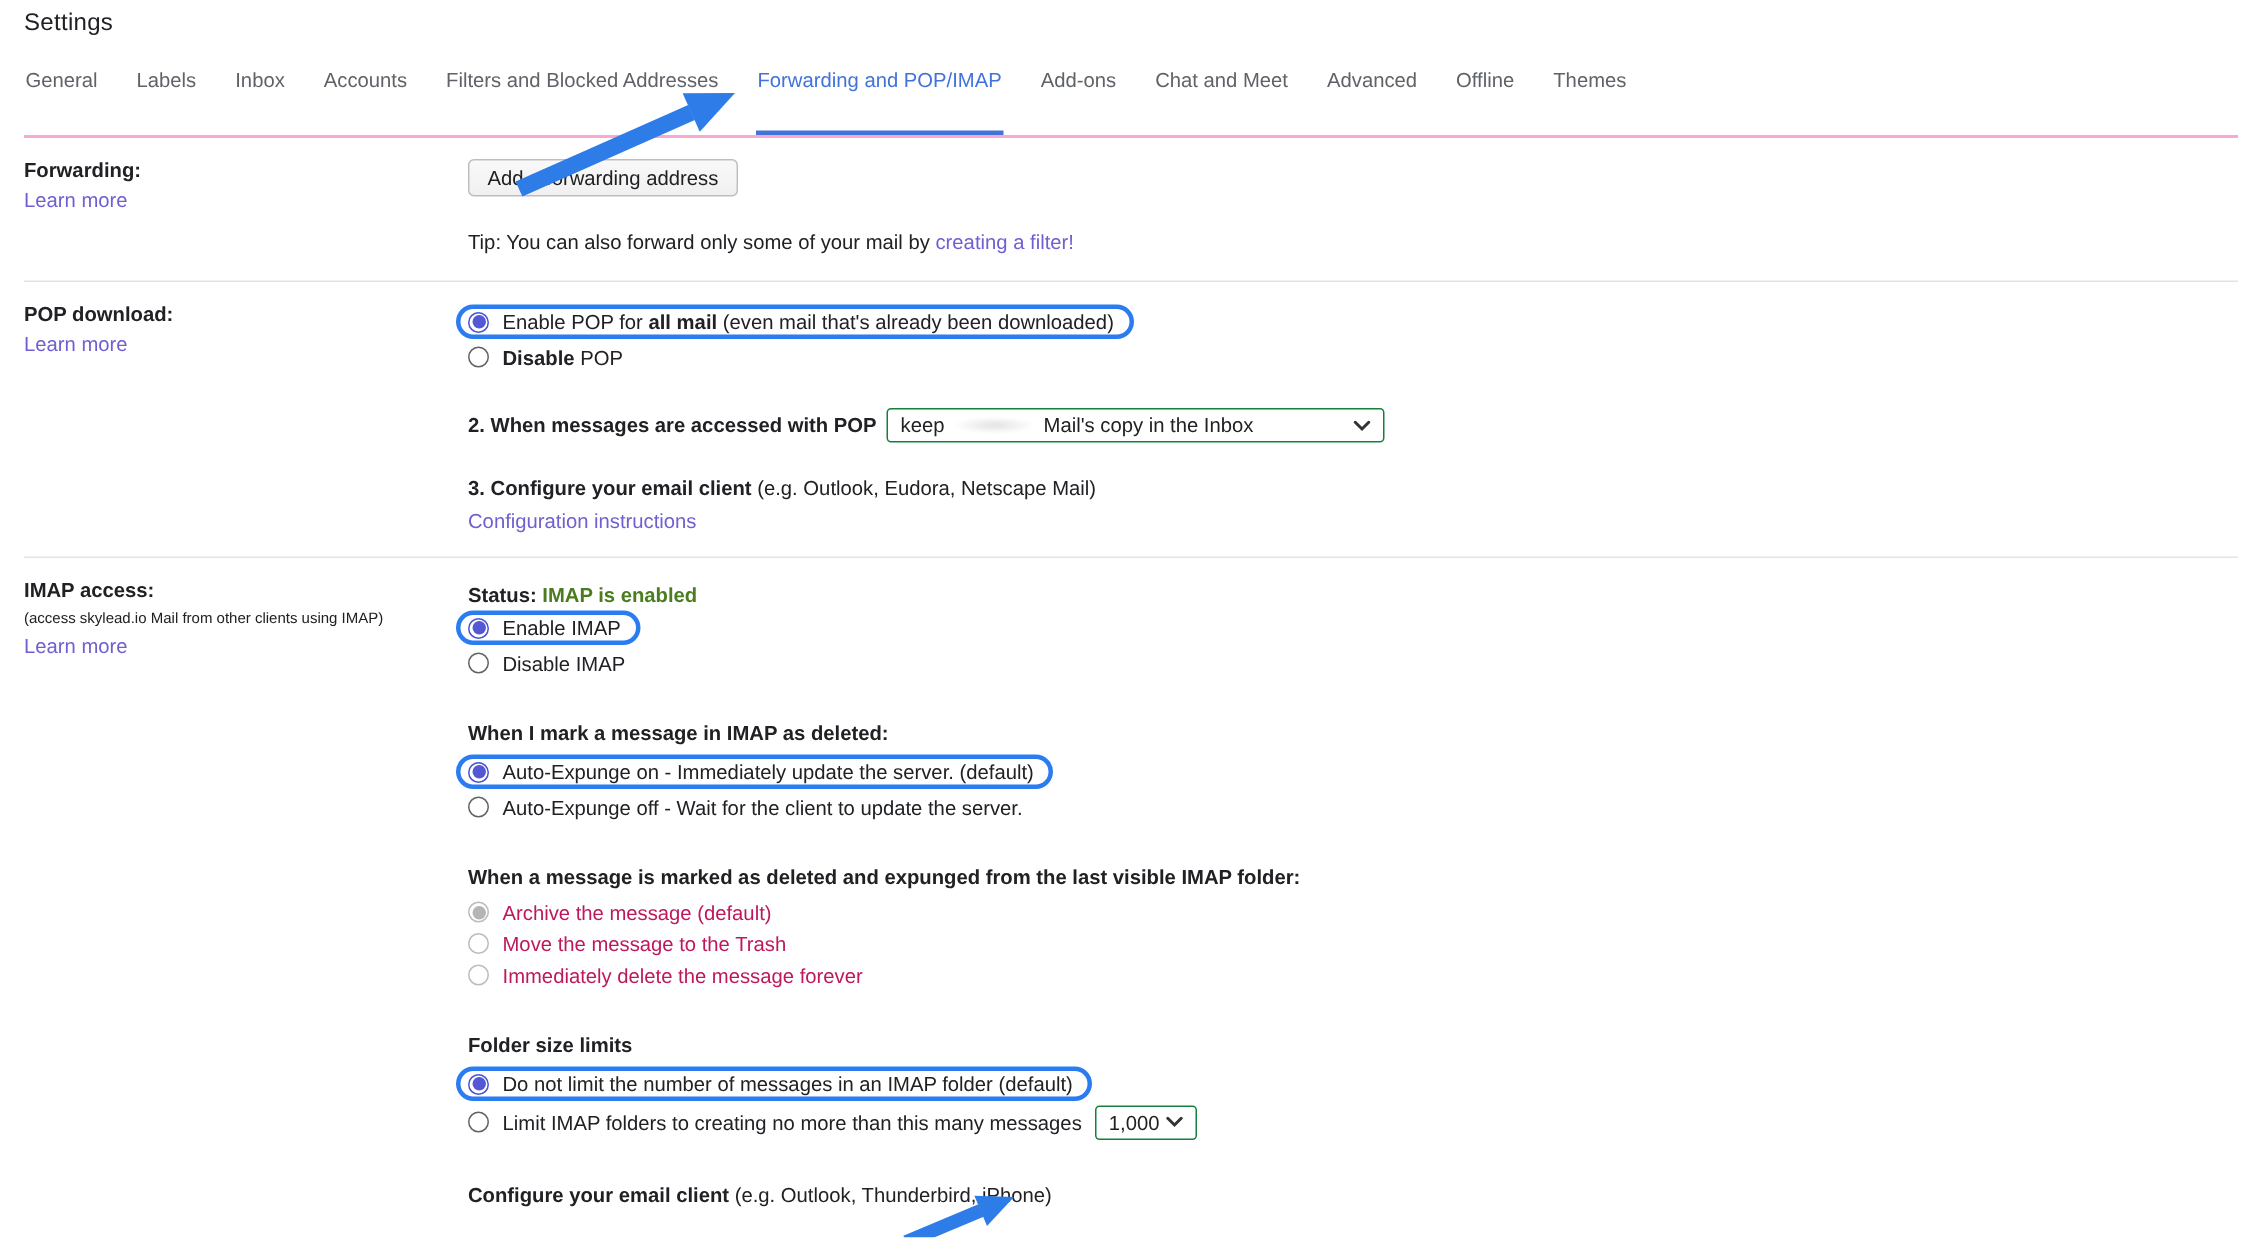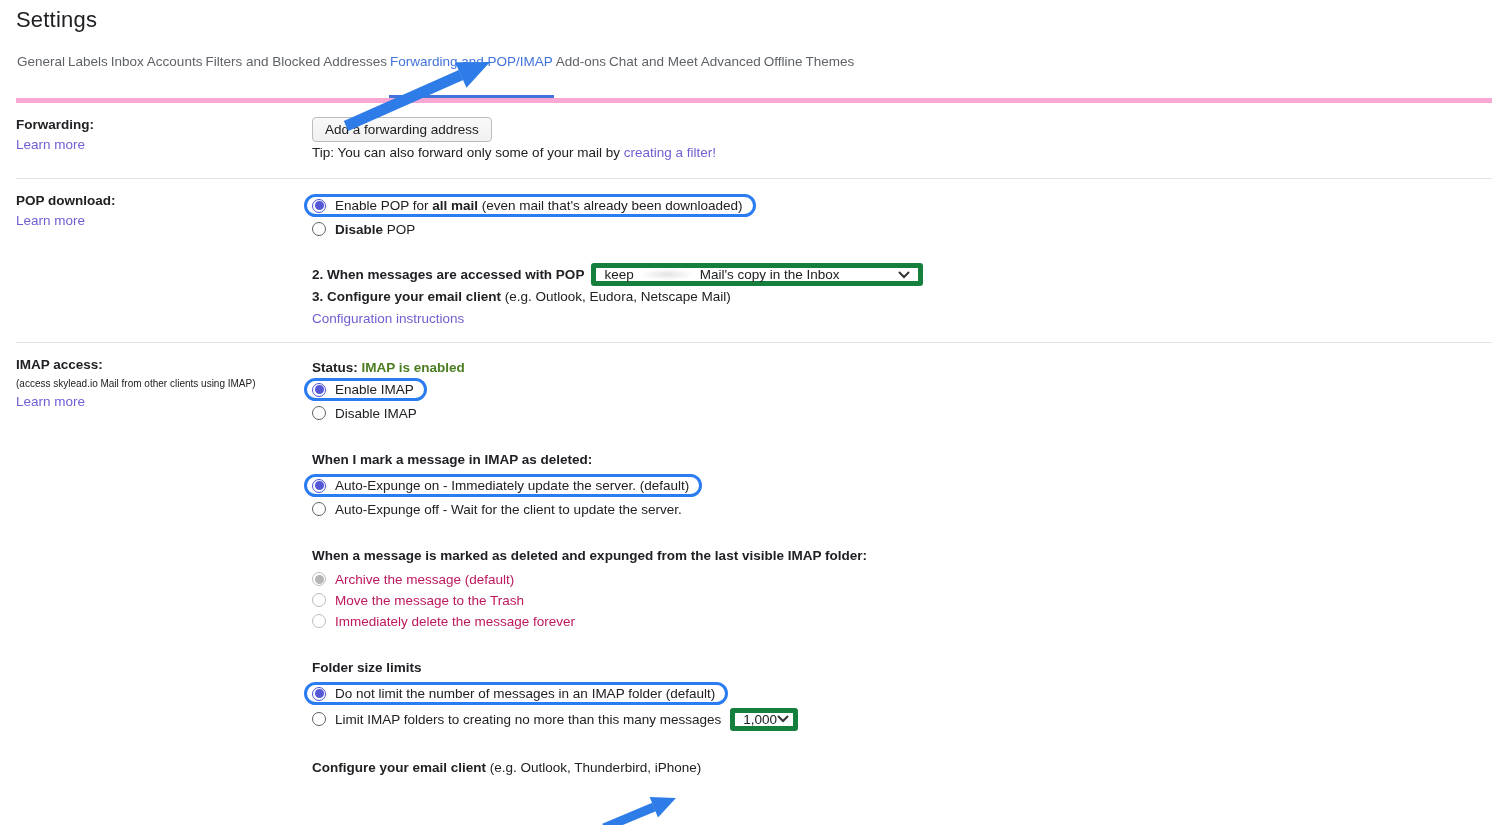--- a/index.html
+++ b/index.html
@@ -1,22 +1,22 @@
 <!DOCTYPE html>
 <html><head>
 <meta charset="utf-8">
 <style>
   * { box-sizing: border-box; margin: 0; padding: 0; }
   html, body { width: 1511px; height: 825px; overflow: hidden; background: #fff; }
   body { font-family: "Liberation Sans", "DejaVu Sans", sans-serif; color: #202124; font-size: 13.5px; position: relative; }
   .page { padding: 0 19px 0 16px; position: relative; }
 
-  .title { font-size: 22px; font-weight: 400; color: #202124; padding-top: 7px; letter-spacing: .2px; }
-
-  .tabs { display: flex; gap: 1px; margin-top: 15px; border-bottom: 5px solid #f9a8d4; }
+  .title { font-size: 16px; font-weight: 400; color: #202124; padding-top: 7px; letter-spacing: .2px; }
+
+  .tabs { display: flex; gap: 24px; margin-top: 15px; border-bottom: 2px solid #f9a8d4; }
   .tab { padding: 6px 1px 13px; color: #5f6368; cursor: pointer; white-space: nowrap; }
   .tab.active { color: #4273db; border-bottom: 3px solid #4273db; padding-bottom: 26px; }
 
   .divider { height: 1px; background: #e3e3e3; }
 
   .section { display: flex; padding: 14px 0 16px; }
   .left { flex: 0 0 296px; }
   .right { flex: 1; }
   .lbl { font-weight: bold; }
   .sub { font-size: 10px; margin-top: 6px; white-space: nowrap; }
@@ -31,27 +31,27 @@
   .radio-row.hl { display: inline-flex; border: 3px solid #2b7cf0; border-radius: 12px; height: 23px; padding: 0 10px 0 5px; margin-left: -8px; }
   .radio { flex: 0 0 14px; width: 14px; height: 14px; border: 1.5px solid #5f6368; border-radius: 50%; position: relative; background: #fff; }
   .radio.sel { border-color: #4a52d8; }
   .radio.sel::after { content: ""; position: absolute; inset: 1.5px; border-radius: 50%; background: #5457d6; }
   .radio.dis { border-color: #bcbcbc; }
   .radio.dis.sel::after { background: #b5b5b5; }
   .radio-row.dis { color: #be185d; cursor: default; }
 
   .btn { font-family: inherit; font-size: 13.5px; color: #202124; background: linear-gradient(#f9f9f9, #f0f0f0); border: 1px solid #bdbdbd; border-radius: 4px; padding: 4px 12px; cursor: pointer; }
 
-  .select { display: inline-flex; align-items: center; border: 5px solid #15803d; border-radius: 3px; background: #fff; height: 23px; padding: 0 8px; cursor: pointer; }
+  .select { display: inline-flex; align-items: center; border: 1px solid #15803d; border-radius: 3px; background: #fff; height: 23px; padding: 0 8px; cursor: pointer; }
   .select .chev { margin-left: auto; display: flex; }
   .sel-pop { width: 332px; margin-left: 7px; }
   .sel-limit { width: 68px; margin-left: 6px; }
   .redact { width: 54px; height: 11px; margin: 0 6px; border-radius: 6px; background: radial-gradient(closest-side, rgba(170,170,170,.35), rgba(170,170,170,0)); filter: blur(1px); }
 
-  .mt20 { }
+  .mt20 { margin-top: 20px; }
   .mt24 { margin-top: 24px; }
   .mt26 { margin-top: 26px; }
   .mb4 { margin-bottom: 4px; }
 
   .arrow { position: absolute; pointer-events: none; z-index: 5; }
 </style>
 </head>
 <body>
 
 <div class="page">

